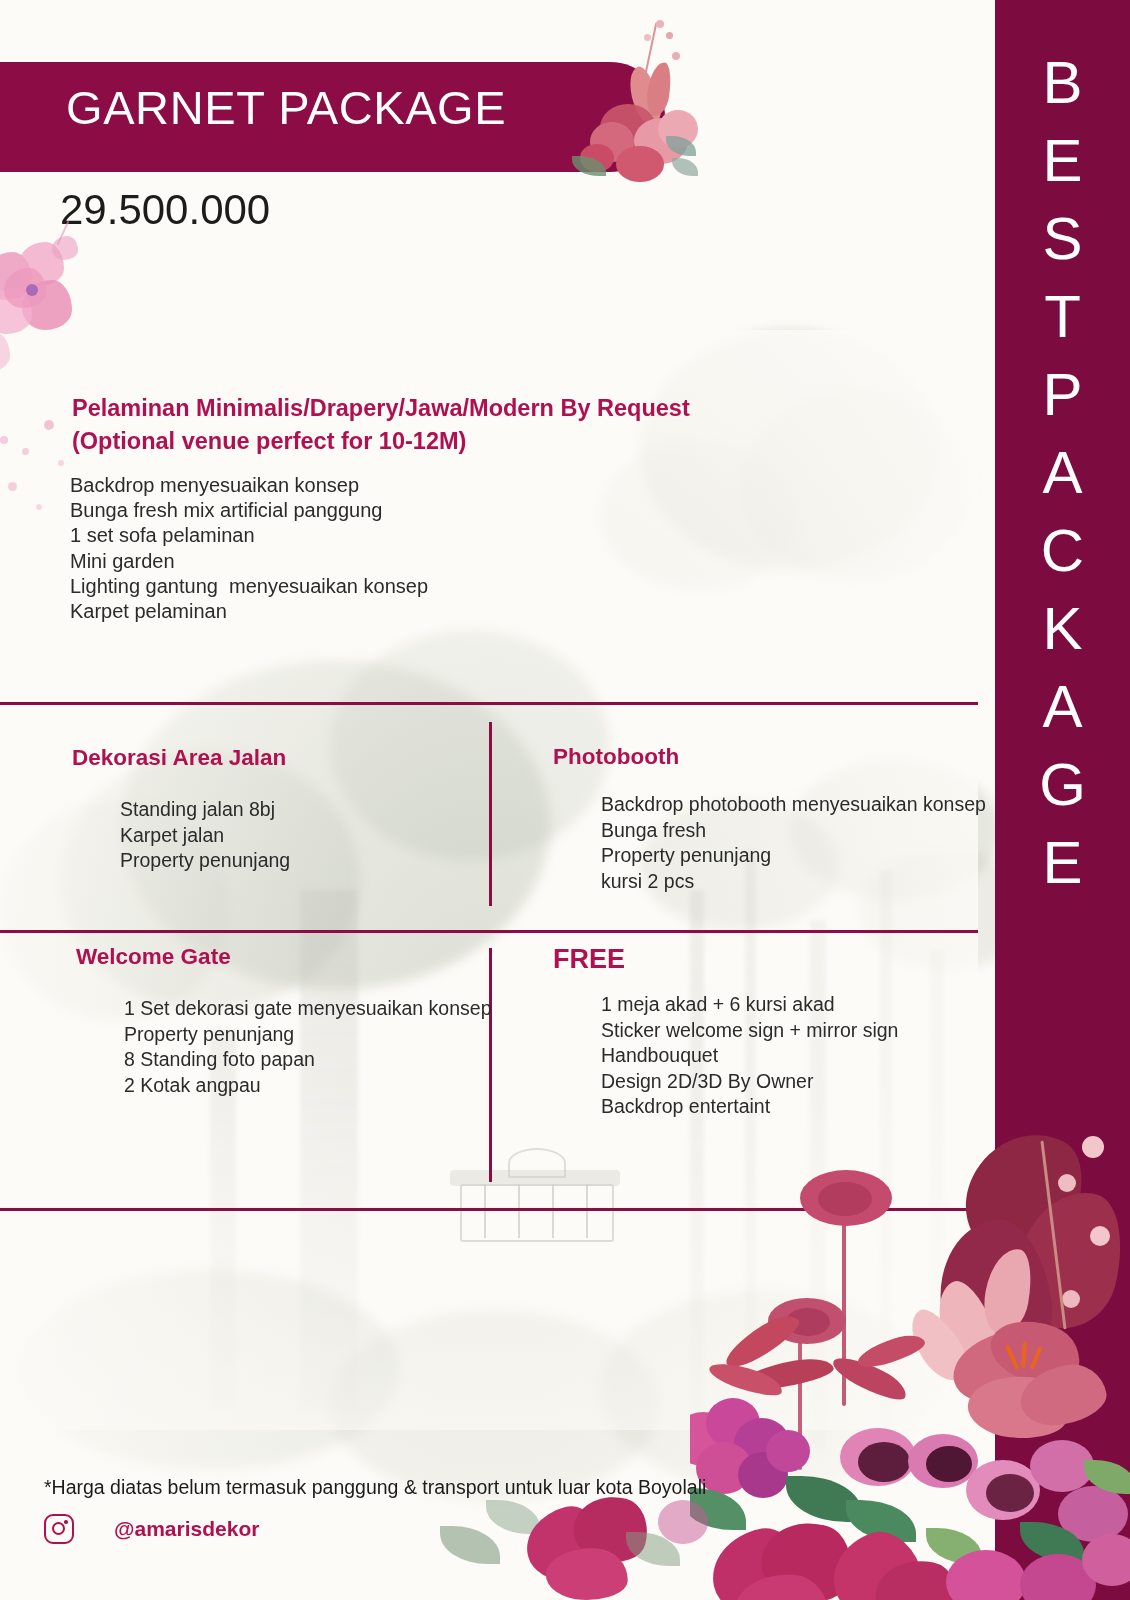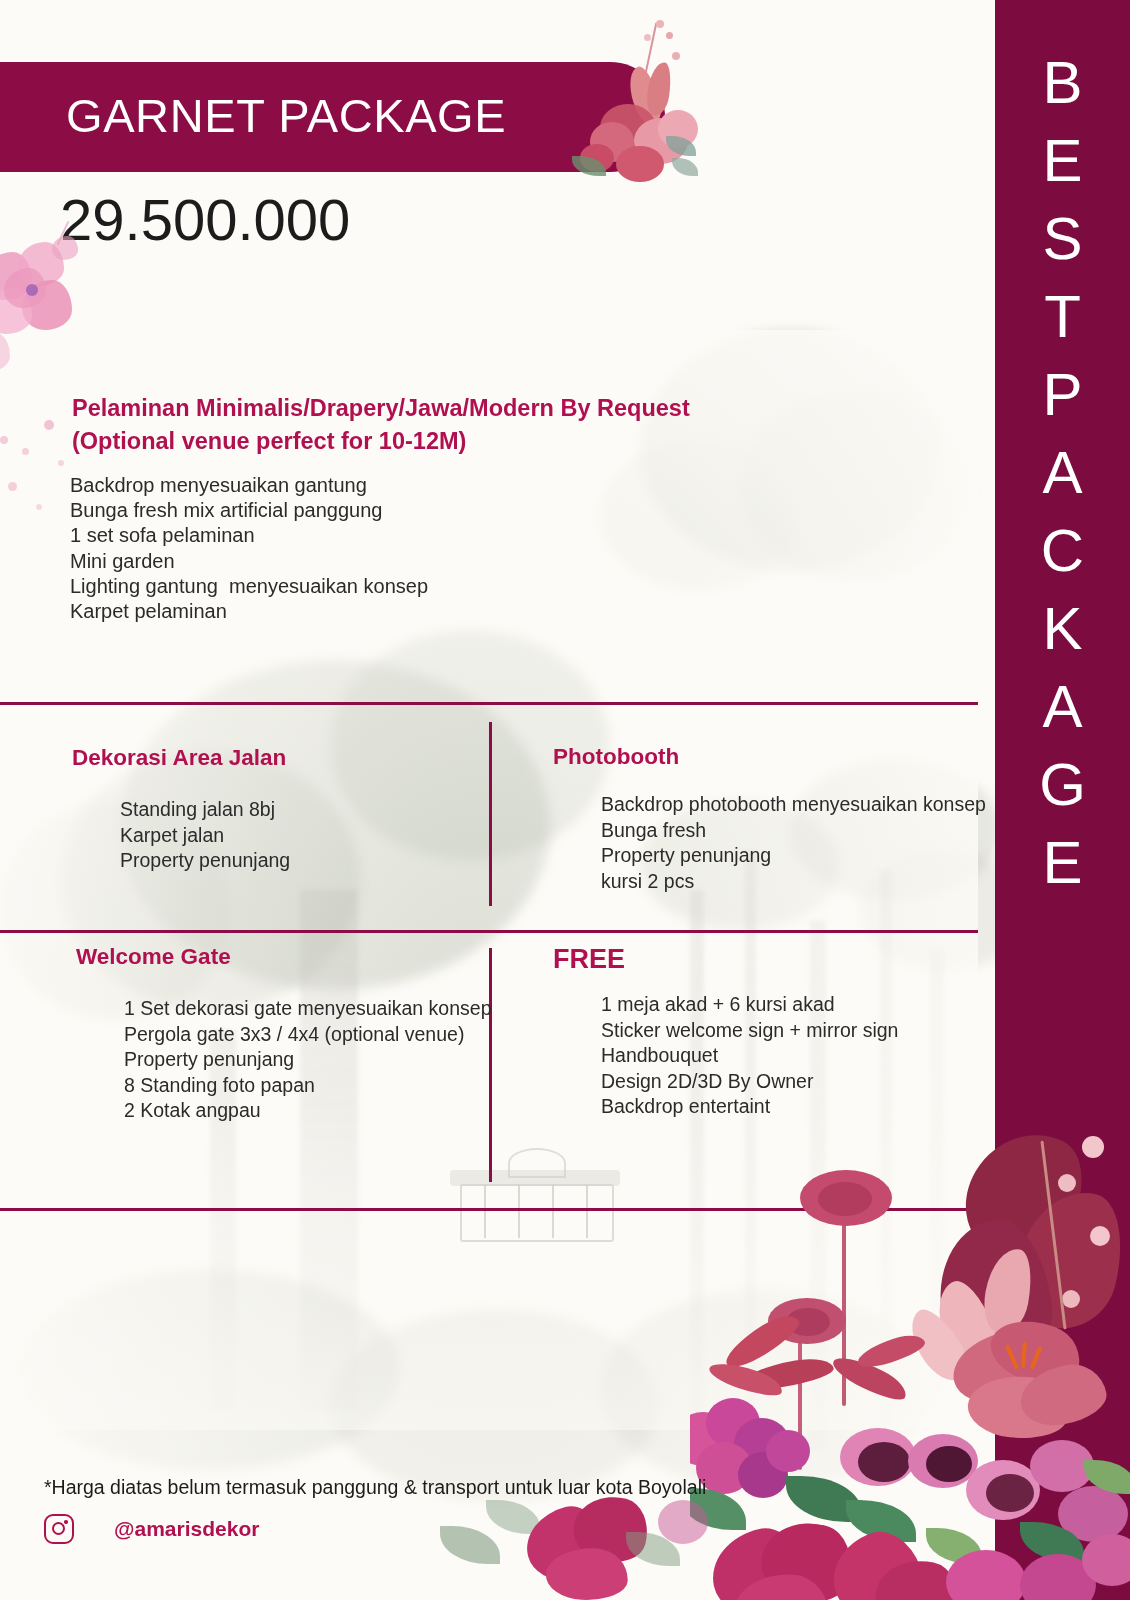--- a/index.html
+++ b/index.html
@@ -44,32 +44,32 @@
     top: 62px;
     width: 665px;
     height: 110px;
     background: #8c0d45;
     border-top-right-radius: 58px;
     border-bottom-right-radius: 58px;
   }
   .banner-title {
     position: absolute;
     left: 66px;
-    top: 88px;
+    top: 80px;
     font-size: 47px;
     color: #ffffff;
     letter-spacing: 0.6px;
     white-space: nowrap;
     font-weight: 400;
   }
   .price {
     position: absolute;
     left: 60px;
     top: 186px;
-    font-size: 58px;
+    font-size: 42px;
     color: #1c1c1c;
     letter-spacing: 0px;
     white-space: nowrap;
     font-weight: 400;
   }
 
   
   .sidebar {
     position: absolute;
     right: 0;
@@ -336,21 +336,21 @@
     <span>A</span>
     <span>G</span>
     <span>E</span>
   </div>
 
   <div class="section-head lead-head">
     <div>Pelaminan Minimalis/Drapery/Jawa/Modern By Request</div>
     <div>(Optional venue perfect for 10-12M)</div>
   </div>
   <div class="lead-list">
-    <div>Backdrop menyesuaikan gantung</div>
+    <div>Backdrop menyesuaikan konsep</div>
     <div>Bunga fresh mix artificial panggung</div>
     <div>1 set sofa pelaminan</div>
     <div>Mini garden</div>
     <div>Lighting gantung  menyesuaikan konsep</div>
     <div>Karpet pelaminan</div>
   </div>
 
   <div class="divider-h" style="top:702px;"></div>
   <div class="divider-v" style="left:489px;top:722px;height:184px;"></div>
   <div class="divider-h" style="top:930px;"></div>
@@ -368,21 +368,20 @@
   <div class="col-list" style="left:553px;top:792px;">
     <div>Backdrop photobooth menyesuaikan konsep</div>
     <div>Bunga fresh</div>
     <div>Property penunjang</div>
     <div>kursi 2 pcs</div>
   </div>
 
   <div class="col-head" style="left:76px;top:944px;text-align:right;">Welcome Gate</div>
   <div class="col-list" style="left:76px;top:996px;">
     <div>1 Set dekorasi gate menyesuaikan konsep</div>
-    <div>Pergola gate 3x3 / 4x4 (optional venue)</div>
     <div>Property penunjang</div>
     <div>8 Standing foto papan</div>
     <div>2 Kotak angpau</div>
   </div>
 
   <div class="col-head" style="left:553px;top:944px;font-size:27px;">FREE</div>
   <div class="col-list" style="left:553px;top:992px;">
     <div>1 meja akad + 6 kursi akad</div>
     <div>Sticker welcome sign + mirror sign</div>
     <div>Handbouquet</div>

